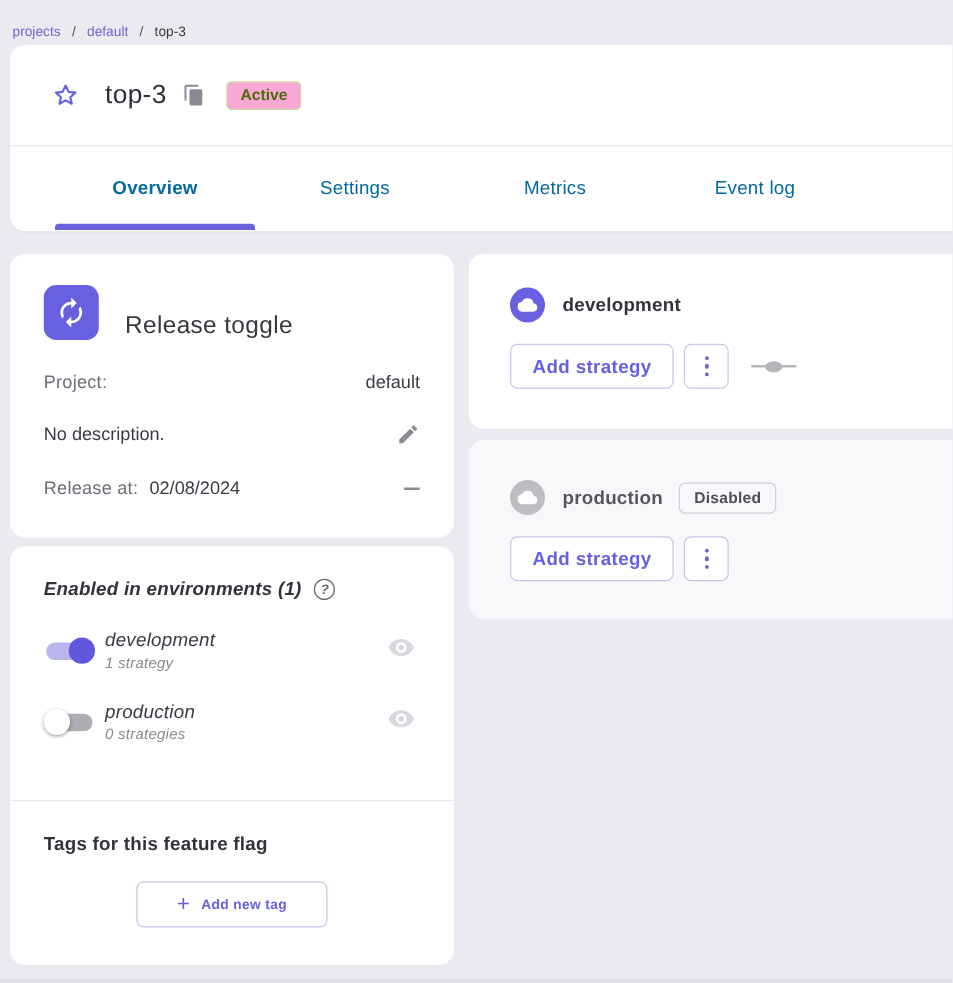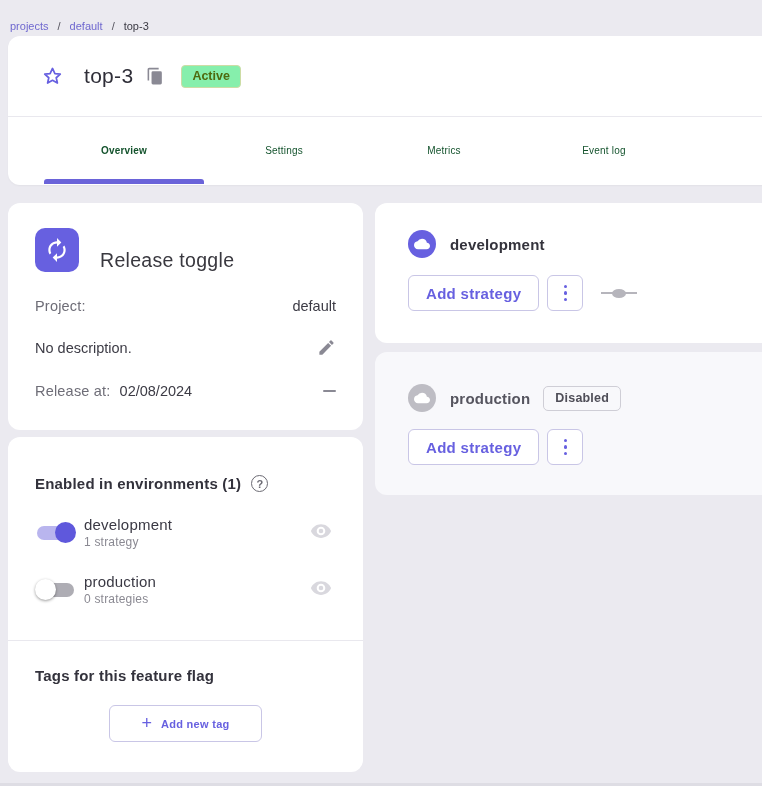--- a/index.html
+++ b/index.html
@@ -21,26 +21,26 @@
 
   
   .header-card { left:8px; top:36px; width:772px; height:149px; background:#fff;
     border-radius:12px; box-shadow:0 1px 2px rgba(0,0,0,.04); }
   .title-row { height:81px; display:flex; align-items:center; padding-left:32px;
     border-bottom:1px solid #e9e8ee; }
   .star-btn { width:24px; height:24px; display:flex; align-items:center; justify-content:center; cursor:pointer; }
   .feature-title { font-size:21px; font-weight:500; color:#2f2e38; margin-left:20px; letter-spacing:.3px; }
   .copy-btn { width:20px; height:20px; margin-left:13px; cursor:pointer; display:flex; align-items:center; }
   .badge-active { margin-left:15px; font-size:12.5px; font-weight:bold; color:#4e6a0e;
-    background:#86efac; border:1px solid #cddca5; border-radius:4px; padding:3px 10px 4px; }
+    background:#f9a8d4; border:1px solid #cddca5; border-radius:4px; padding:3px 10px 4px; }
 
   
   .tabs-row { height:67px; display:flex; padding-left:36px; }
   .tab { width:160px; display:flex; align-items:center; justify-content:center;
-    font-size:10px; color:#14532d; cursor:pointer; position:relative; letter-spacing:.2px; }
+    font-size:15px; color:#0369a1; cursor:pointer; position:relative; letter-spacing:.2px; }
   .tab.active { font-weight:bold; }
   .tab.active::after { content:""; position:absolute; left:0; right:0; bottom:0;
     height:5px; border-radius:3px 3px 0 0; background:#6a63d9; }
 
   
   .type-card { left:8px; top:203px; width:355px; height:227px; background:#fff;
     border-radius:12px; padding:25px 27px; }
   .type-head { display:flex; align-items:flex-end; }
   .type-icon { width:44px; height:44px; border-radius:10px; background:#6760e0;
     display:flex; align-items:center; justify-content:center; }
@@ -50,21 +50,21 @@
   .row-desc { margin-top:24px; }
   .row-created { margin-top:26px; }
   .meta-label { color:#6e6d77; letter-spacing:.2px; }
   .meta-value { color:#3c3b45; }
   .desc-text { color:#3c3b45; }
   .created-group { display:flex; gap:9px; align-items:center; }
   .icon-btn { cursor:pointer; display:flex; align-items:center; justify-content:center; }
   .minus-glyph { width:13px; height:2.5px; background:#8a8994; border-radius:2px; }
 
   .env-card { left:8px; top:437px; width:355px; height:335px; background:#fff; border-radius:12px; }
-  .env-section { height:203px; padding:38px 27px; }
+  .env-section { height:203px; padding:26px 27px;font-style:italic; }
   .card-heading { font-size:15px; font-weight:bold; color:#33323c; letter-spacing:.2px; }
   .heading-row { display:flex; align-items:center; gap:10px; }
   .help-icon { width:17px; height:17px; border-radius:50%; border:1.5px solid #6b6a73;
     color:#6b6a73; font-size:11px; font-weight:bold; display:flex; align-items:center;
     justify-content:center; cursor:pointer; }
   .env-row { display:flex; align-items:center; margin-top:24px; }
   .env-texts { margin-left:8px; }
   .env-name { font-size:15px; color:#3a3944; letter-spacing:.2px; }
   .env-strategies { font-size:12px; color:#8a8992; margin-top:2px; letter-spacing:.2px; }
   .eye-btn { margin-left:auto; margin-right:4px; cursor:pointer; }

